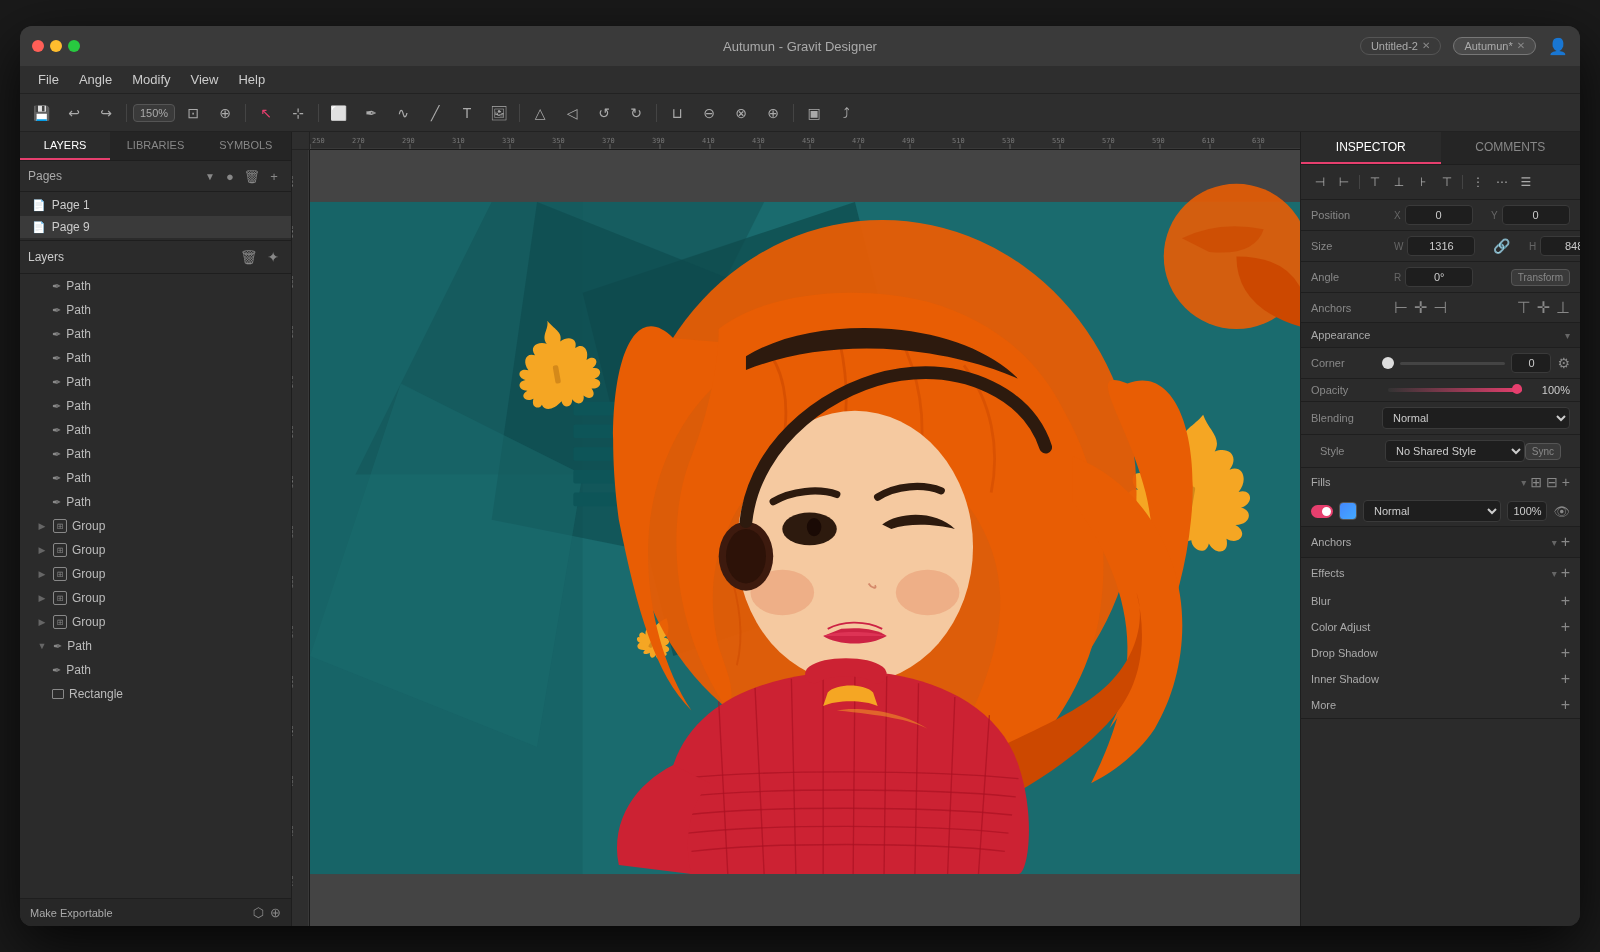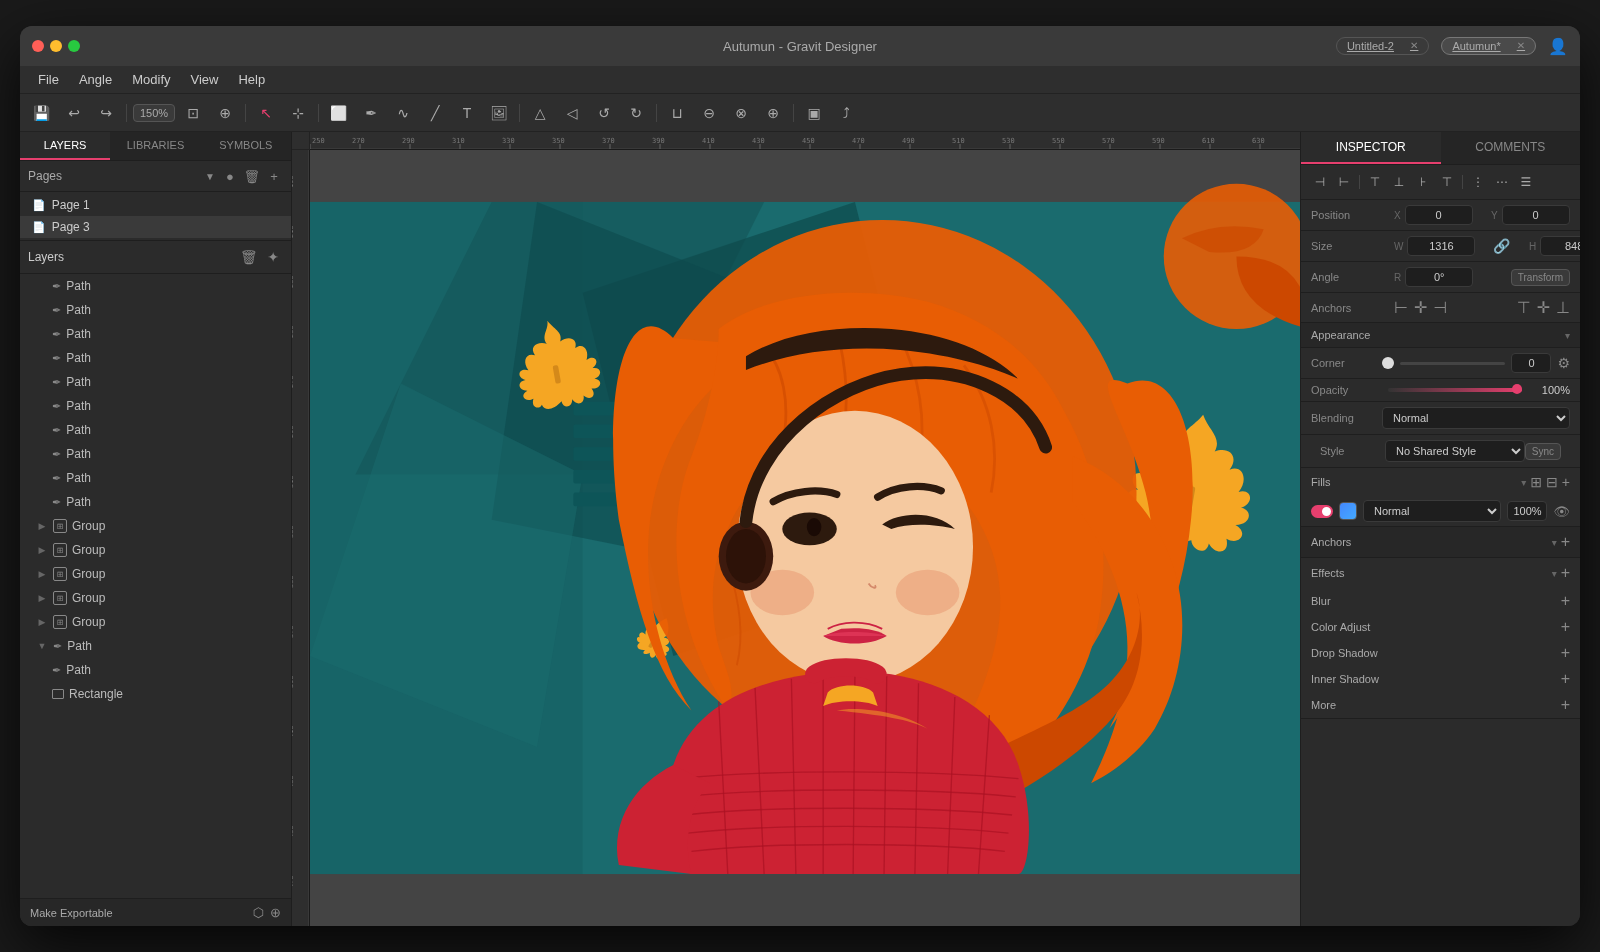--- a/index.html
+++ b/index.html
@@ -124,22 +124,21 @@
     }
     .tab-pill {
       background: #3a3a3a;
       border: 1px solid #555;
       border-radius: 12px;
       padding: 2px 10px;
       font-size: 11px;
       color: #aaa;
       cursor: pointer;
       display: flex;
-      gap: 16px;
-      text-decoration: underline;
+      gap: 4px;
     }
     .tab-pill .close { color: #888; font-size: 10px; }
 
     
     .main-layout {
       display: flex;
       flex: 1;
       overflow: hidden;
     }
 
@@ -825,21 +824,21 @@
         </div>
       </div>
 
       <div class="page-list">
         <div class="page-item">
           <span class="page-icon">📄</span>
           <span>Page 1</span>
         </div>
         <div class="page-item active">
           <span class="page-icon">📄</span>
-          <span>Page 3</span>
+          <span>Page 9</span>
         </div>
       </div>
 
       <div class="layers-header">
         <span class="layers-title">Layers</span>
         <div class="layers-actions">
           <div class="layer-action-btn">🗑</div>
           <div class="layer-action-btn">✦</div>
         </div>
       </div>

